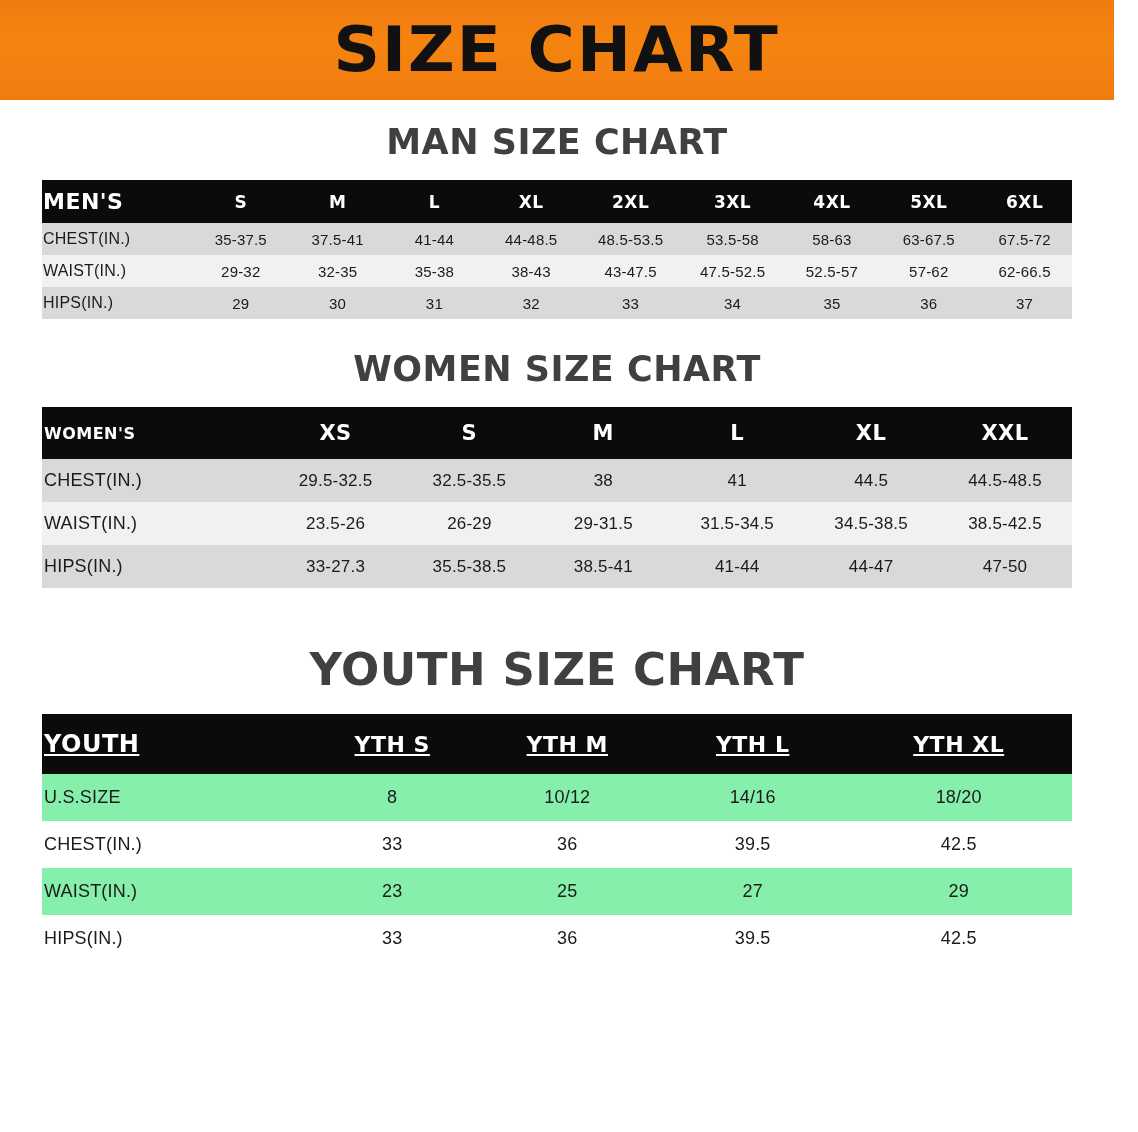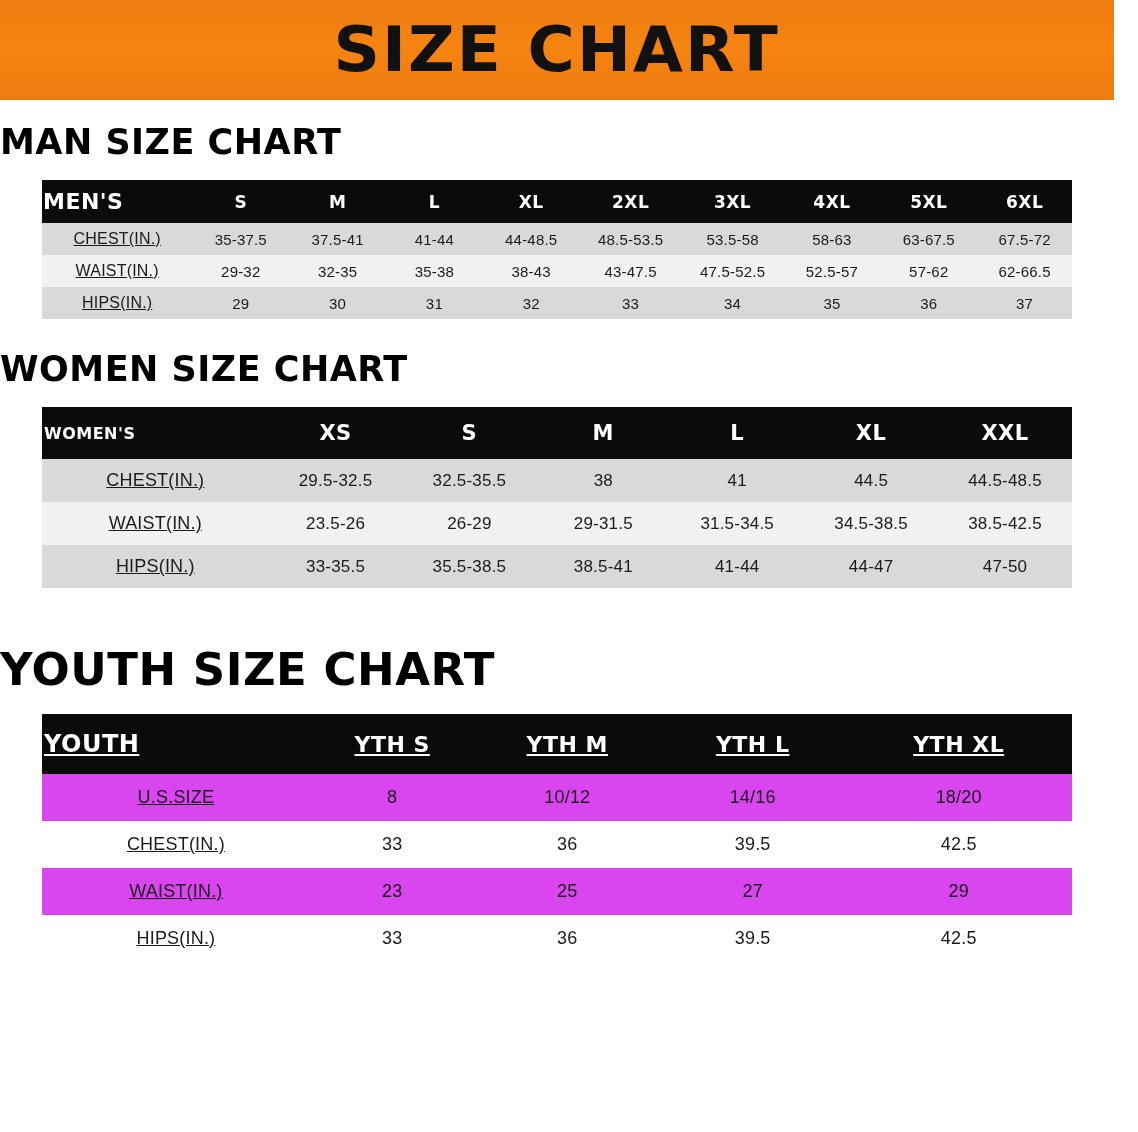--- a/index.html
+++ b/index.html
@@ -30,23 +30,24 @@
     font-weight: 700;
     font-size: 62px;
     letter-spacing: 2px;
     color: #111111;
     line-height: 1;
     transform: scaleX(1.04);
   }
 
   
   .section-title {
+    text-align: center;
     font-family: "DejaVu Sans", sans-serif;
     font-weight: 700;
-    color: #000000;
+    color: #404040;
     letter-spacing: 0.5px;
   }
   .t-man   { font-size: 35px; margin-top: 22px; }
   .t-women { font-size: 35px; margin-top: 30px; }
   .t-youth { font-size: 45px; margin-top: 55px; }
 
   
   .table-wrap { padding: 0 42px; }
   table {
     width: 100%;
@@ -72,22 +73,21 @@
   tbody td {
     text-align: center;
     color: #1b1b1b;
     font-family: "Liberation Sans", sans-serif;
     font-size: 16px;
     padding: 8px 2px;
     letter-spacing: 0.2px;
   }
   tbody td.rowlabel {
     font-size: 17px;
-    text-align: center;
-    text-decoration: underline;
+    text-align: left;
   }
   tbody tr.band-dark td { background: #d9d9d9; }
   tbody tr.band-light td { background: #f1f1f1; }
 
   
   #men-table thead th { font-size: 17px; padding: 9px 1px; }
   #men-table thead th.rowlabel { font-size: 22px; }
   #men-table tbody td { font-size: 15px; padding: 7px 1px; }
   #men-table tbody td.rowlabel { font-size: 16px; }
 
@@ -95,21 +95,21 @@
   #women-table thead th { font-size: 21px; padding: 14px 2px; }
   #women-table thead th.rowlabel { font-size: 16px; }
   #women-table tbody td { font-size: 17px; padding: 11px 2px; }
   #women-table tbody td.rowlabel { font-size: 18px; }
 
   
   #youth-table thead th { font-size: 22px; padding: 16px 2px; text-decoration: underline; }
   #youth-table thead th.rowlabel { font-size: 24px; }
   #youth-table tbody td { font-size: 18px; padding: 13px 2px; }
   #youth-table tbody td.rowlabel { font-size: 18px; }
-  #youth-table tbody tr.band-dark td { background: #d946ef; }
+  #youth-table tbody tr.band-dark td { background: #86efac; }
   #youth-table tbody tr.band-light td { background: #ffffff; }
 
   .mt-tbl { margin-top: 18px; }
 
   
   .note {
     margin-top: 26px;
     padding: 0 40px;
     color: #c0181c;
     font-family: "Liberation Sans", sans-serif;
@@ -235,21 +235,21 @@
           <td class="rowlabel">WAIST(IN.)</td>
           <td>23.5-26</td>
           <td>26-29</td>
           <td>29-31.5</td>
           <td>31.5-34.5</td>
           <td>34.5-38.5</td>
           <td>38.5-42.5</td>
         </tr>
         <tr class="band-dark">
           <td class="rowlabel">HIPS(IN.)</td>
-          <td>33-35.5</td>
+          <td>33-27.3</td>
           <td>35.5-38.5</td>
           <td>38.5-41</td>
           <td>41-44</td>
           <td>44-47</td>
           <td>47-50</td>
         </tr>
       </tbody>
     </table>
   </div>
 

